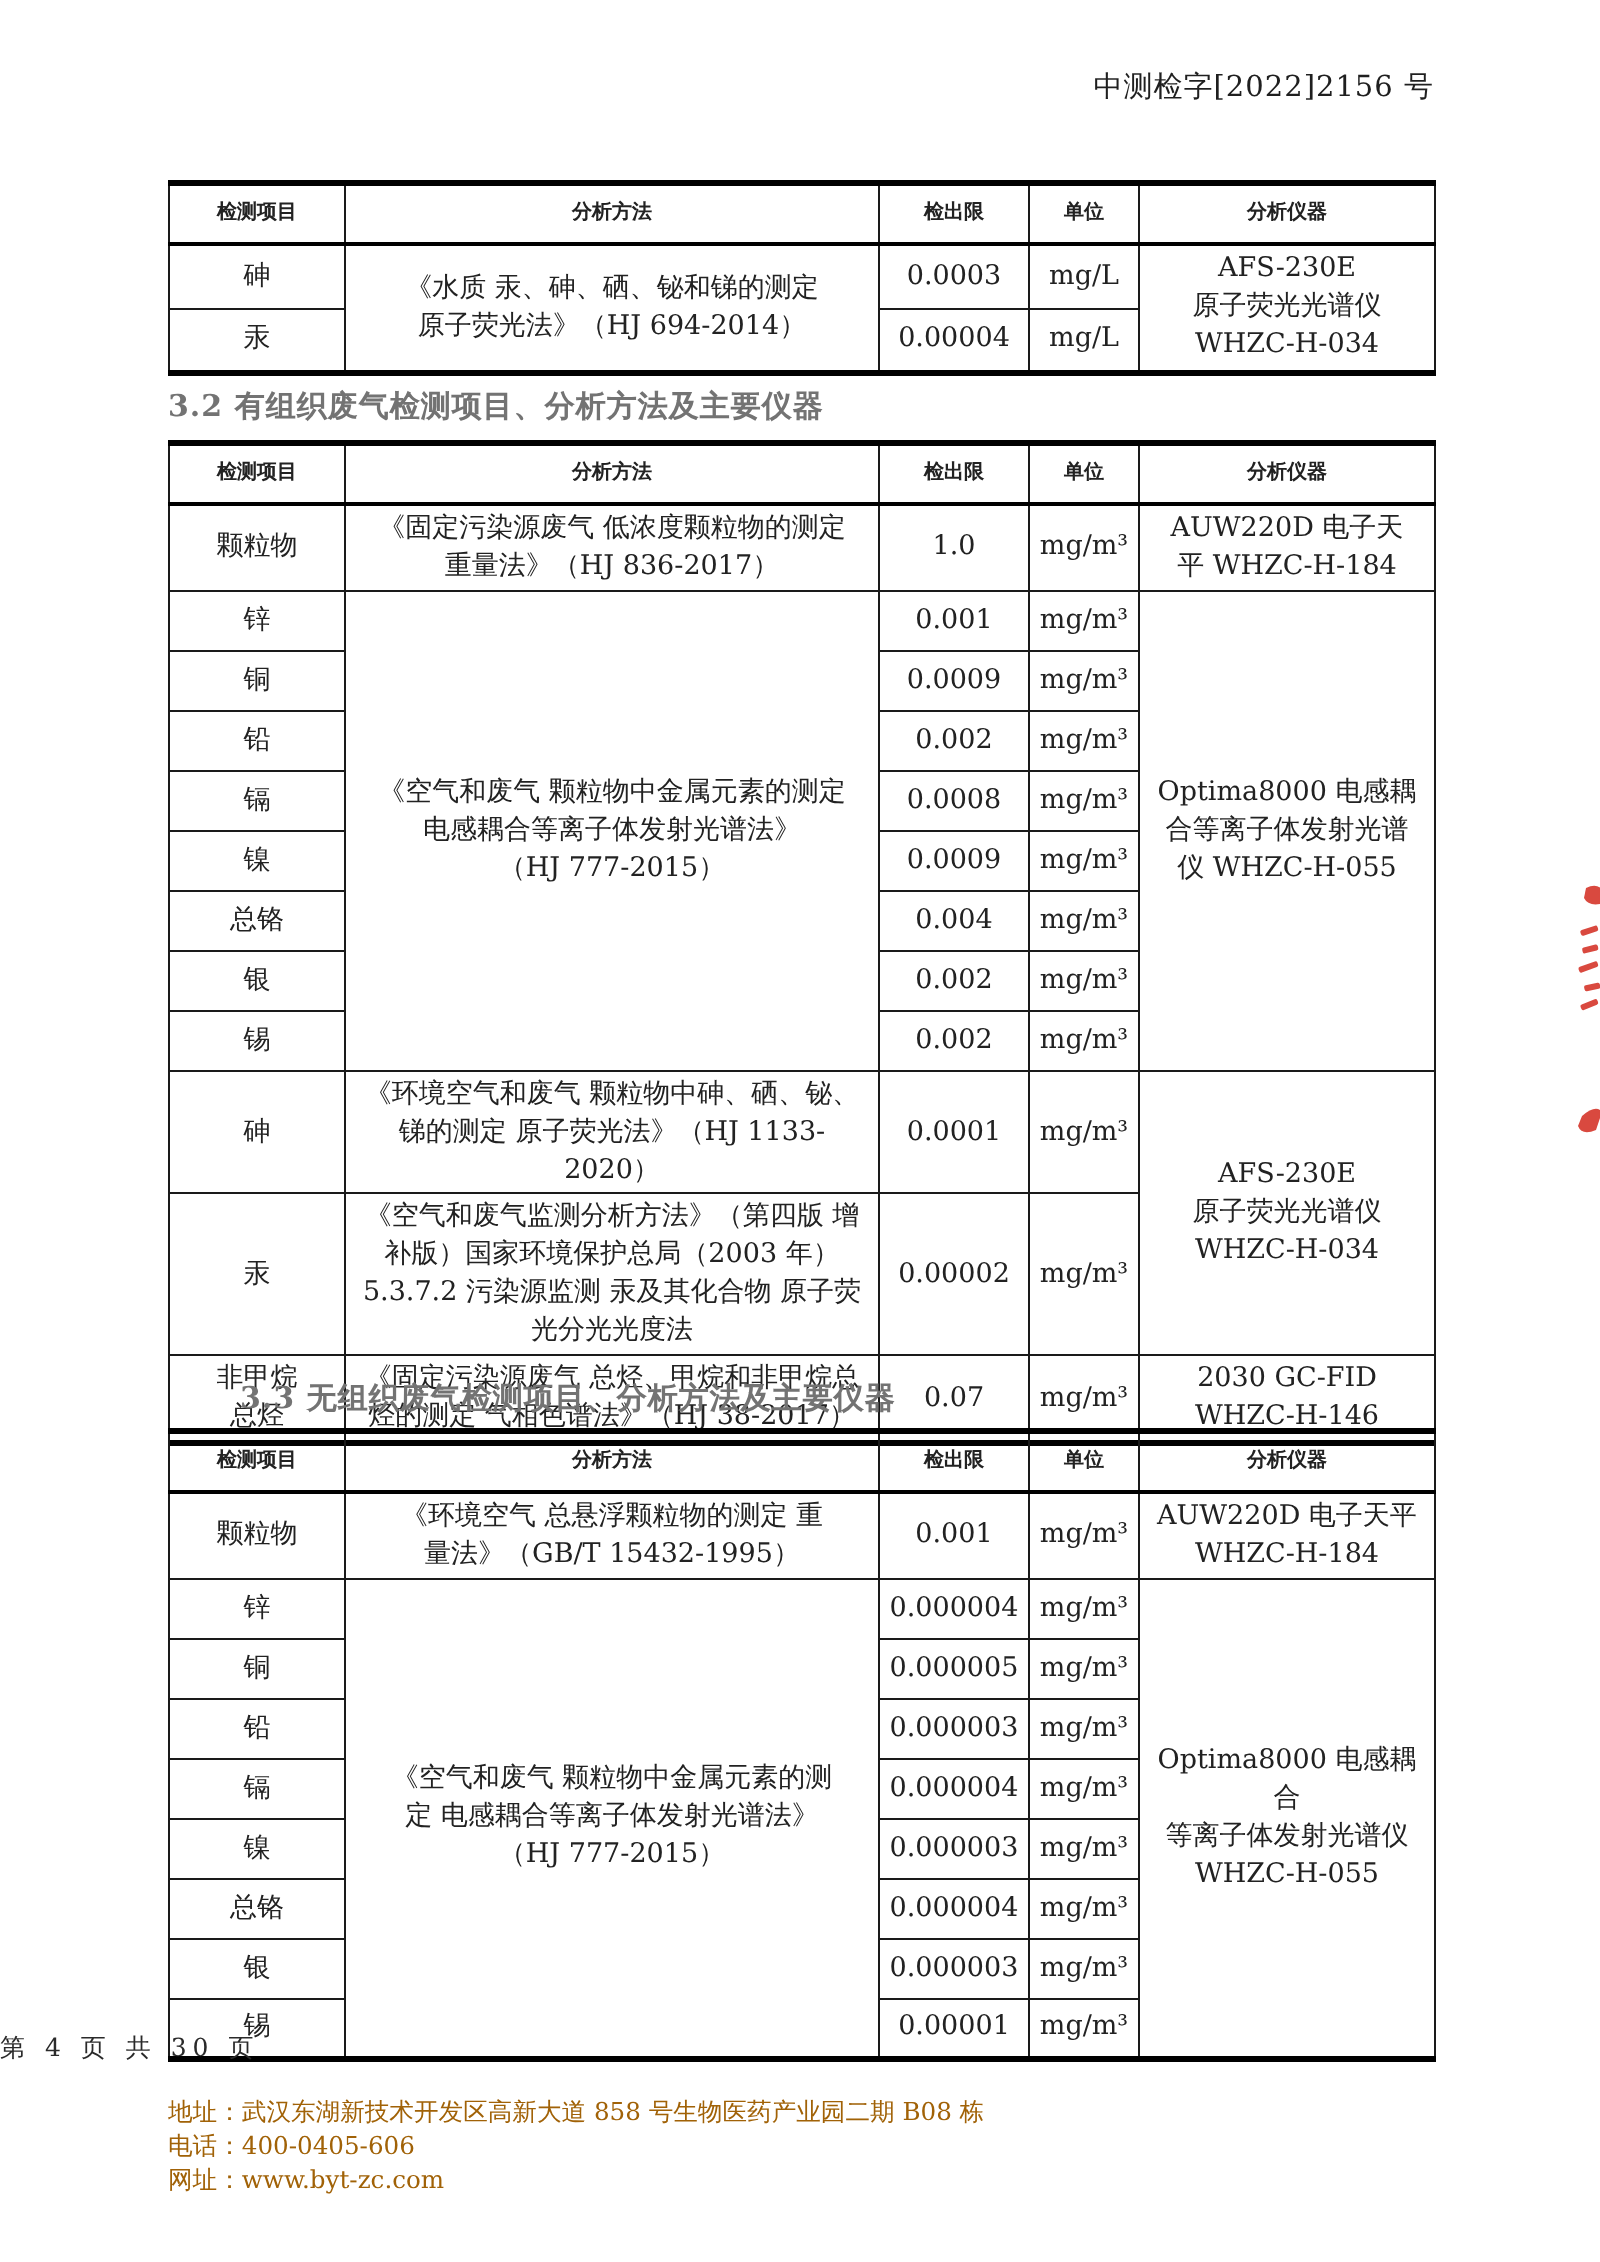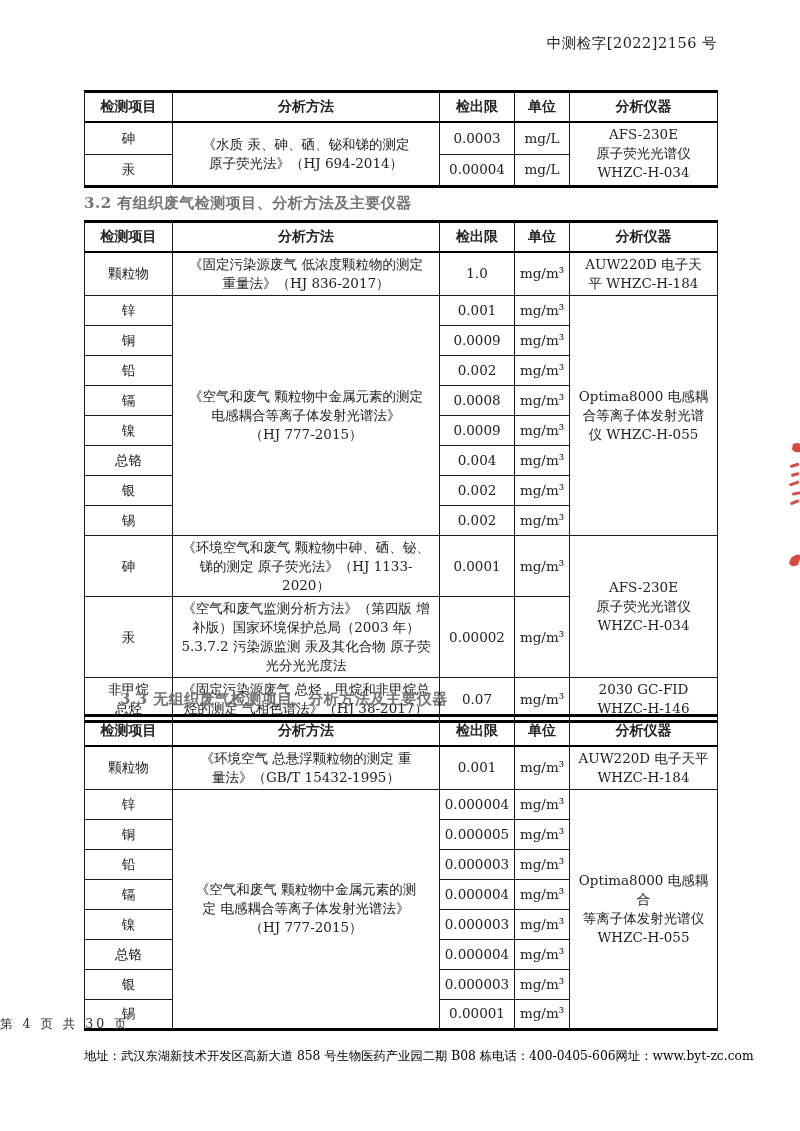--- a/index.html
+++ b/index.html
@@ -33,21 +33,21 @@
   .t3 { top:714px; }
   .dtable th, .dtable td {
     border:1px solid #1a1a1a;
     text-align:center; vertical-align:middle;
     font-size:13.5px; line-height:1.4;
     padding:2px 4px;
     white-space:pre-line;
     color:#222;
   }
   .dtable th {
-    font-weight:bold; font-size:14px;
+    font-weight:bold; font-size:10px;
     border-bottom:2px solid #000;
     height:24px; white-space:nowrap; padding:2px 1px;
   }
   .col-item { width:88px; }
   .col-method { width:267px; }
   .col-limit { width:75px; }
   .col-unit { width:55px; }
   .col-instr { width:148px; }
   tr.h32 { height:32px; }
   tr.h40 { height:40px; }
@@ -55,21 +55,21 @@
   tr.h36 { height:36px; }
   tr.h76 { height:76px; }
   tr.h44 { height:44px;margin-top:35px; }
   .page-footer {
     position:absolute; top:1016px; left:0; width:664px;
     text-align:left; font-size:12.5px; letter-spacing:3px; color:#2a2a2a;
   }
   .address-bar {
     position:absolute; top:1048px; left:84px; width:634px;
     display:flex; justify-content:space-between; align-items:baseline;
-    font-size:12.3px; color:#000000; white-space:nowrap;
+    font-size:12.3px; color:#a16207; white-space:nowrap;flex-direction:column;
   }
   .seal-fragment {
     position:absolute; top:440px; right:-3px;
     width:20px; height:145px;
   }
 </style>
 </head>
 <body>
 
 <div class="page">

